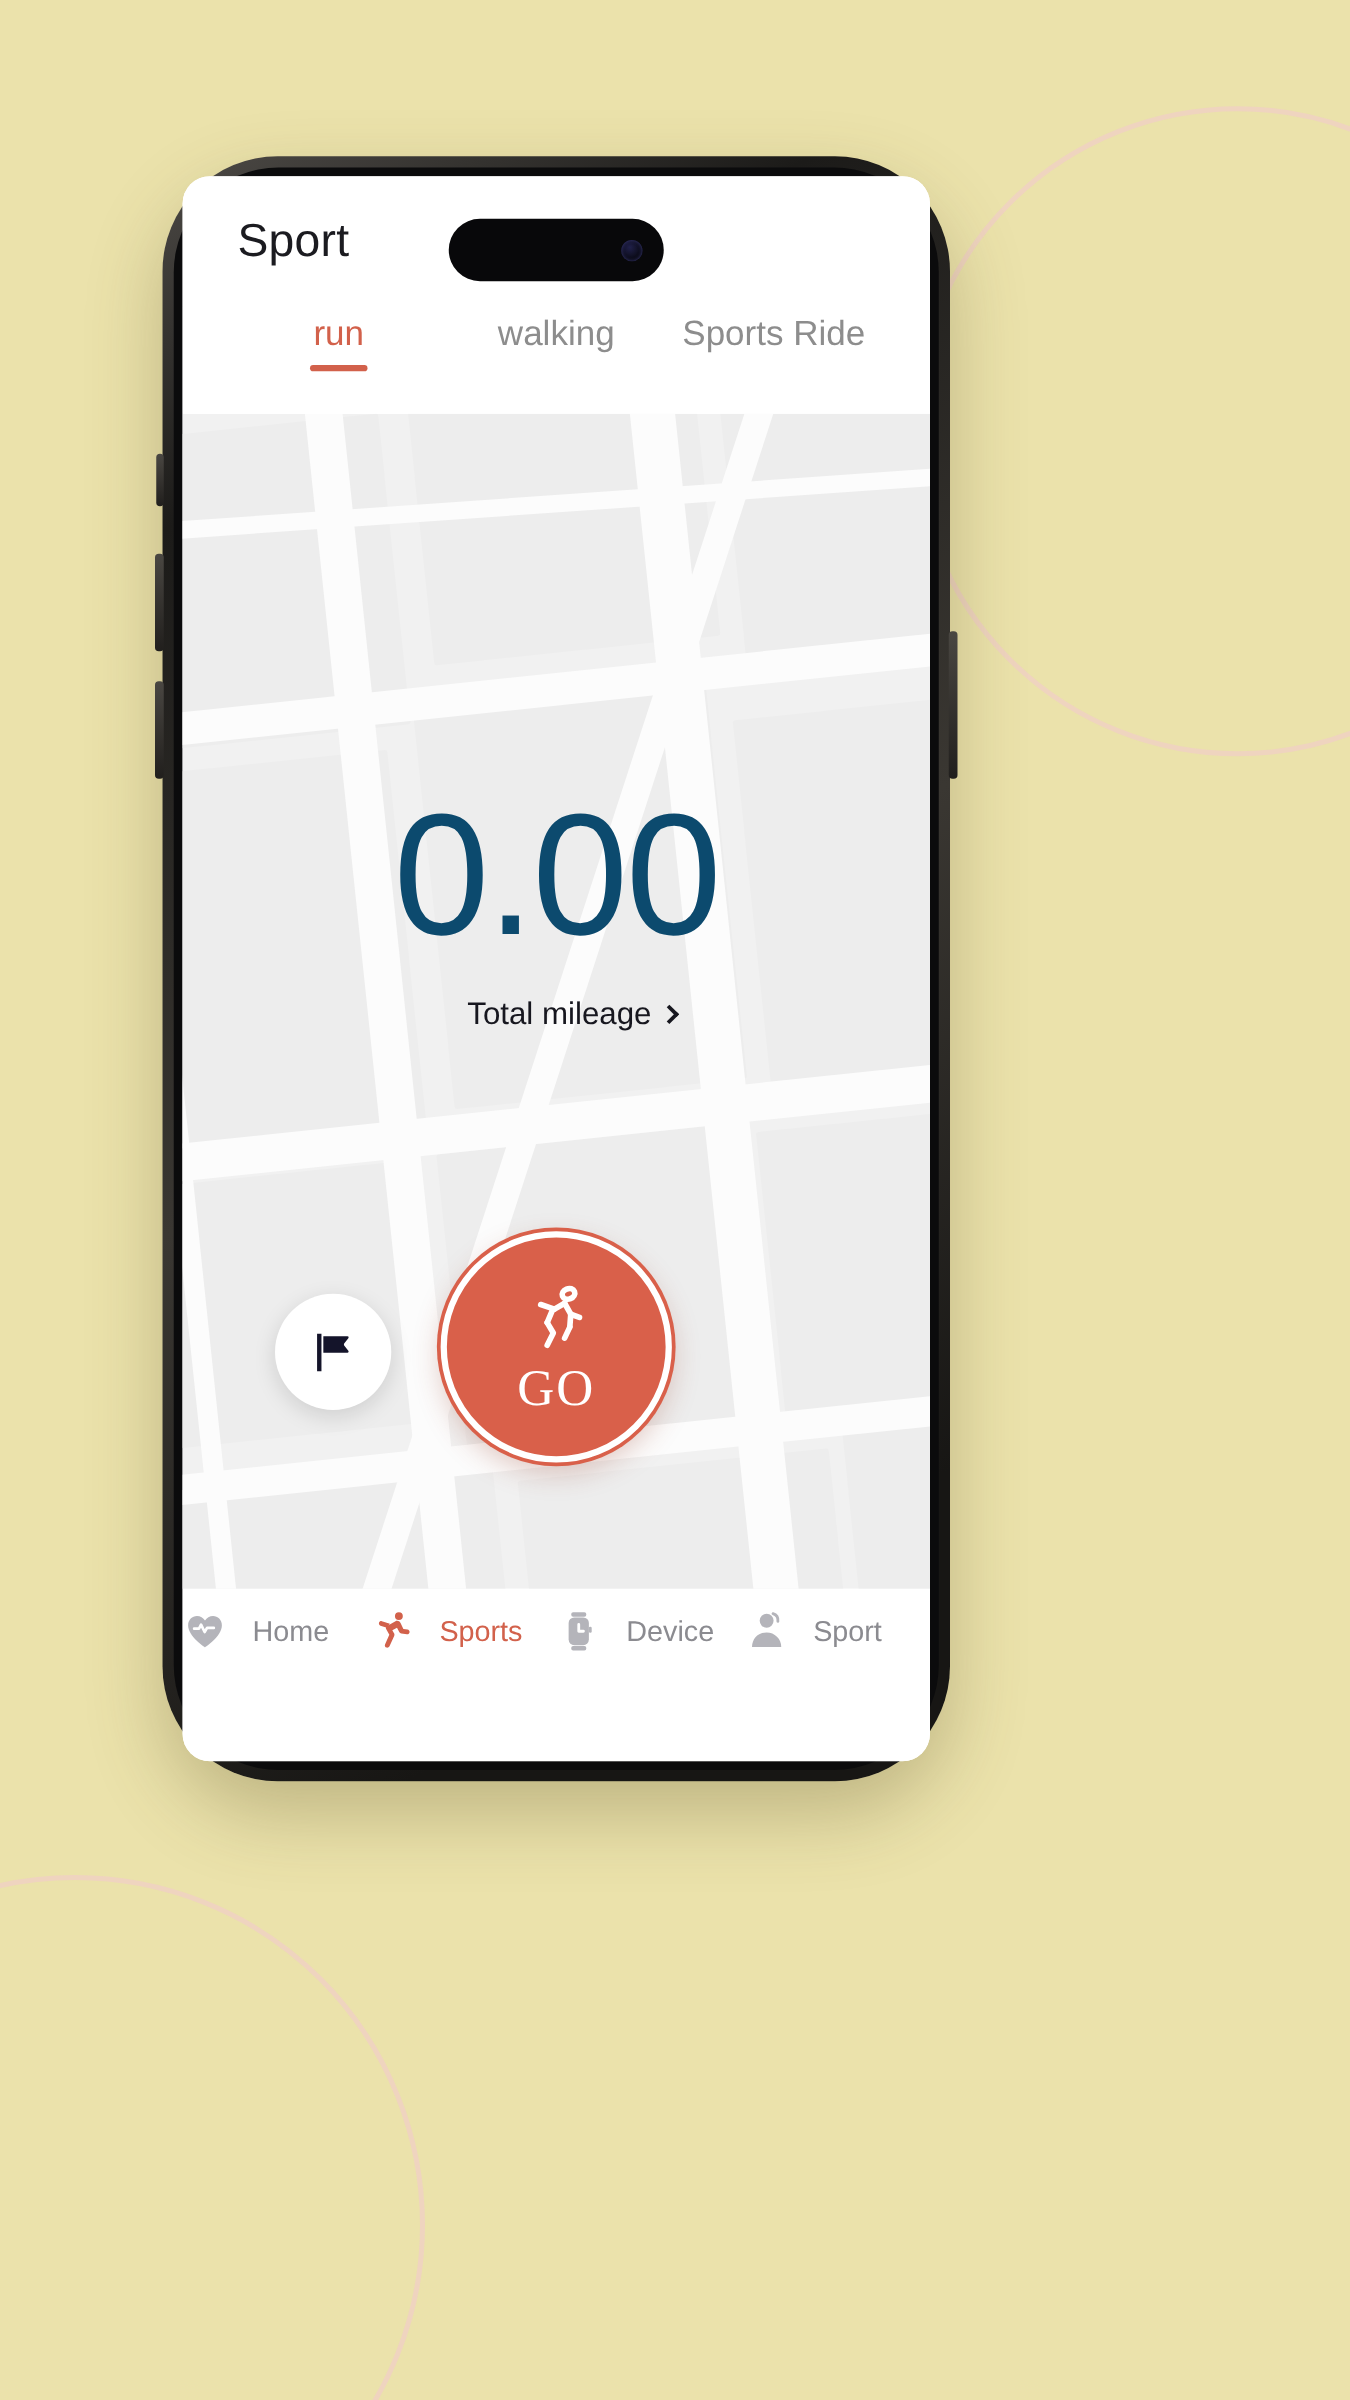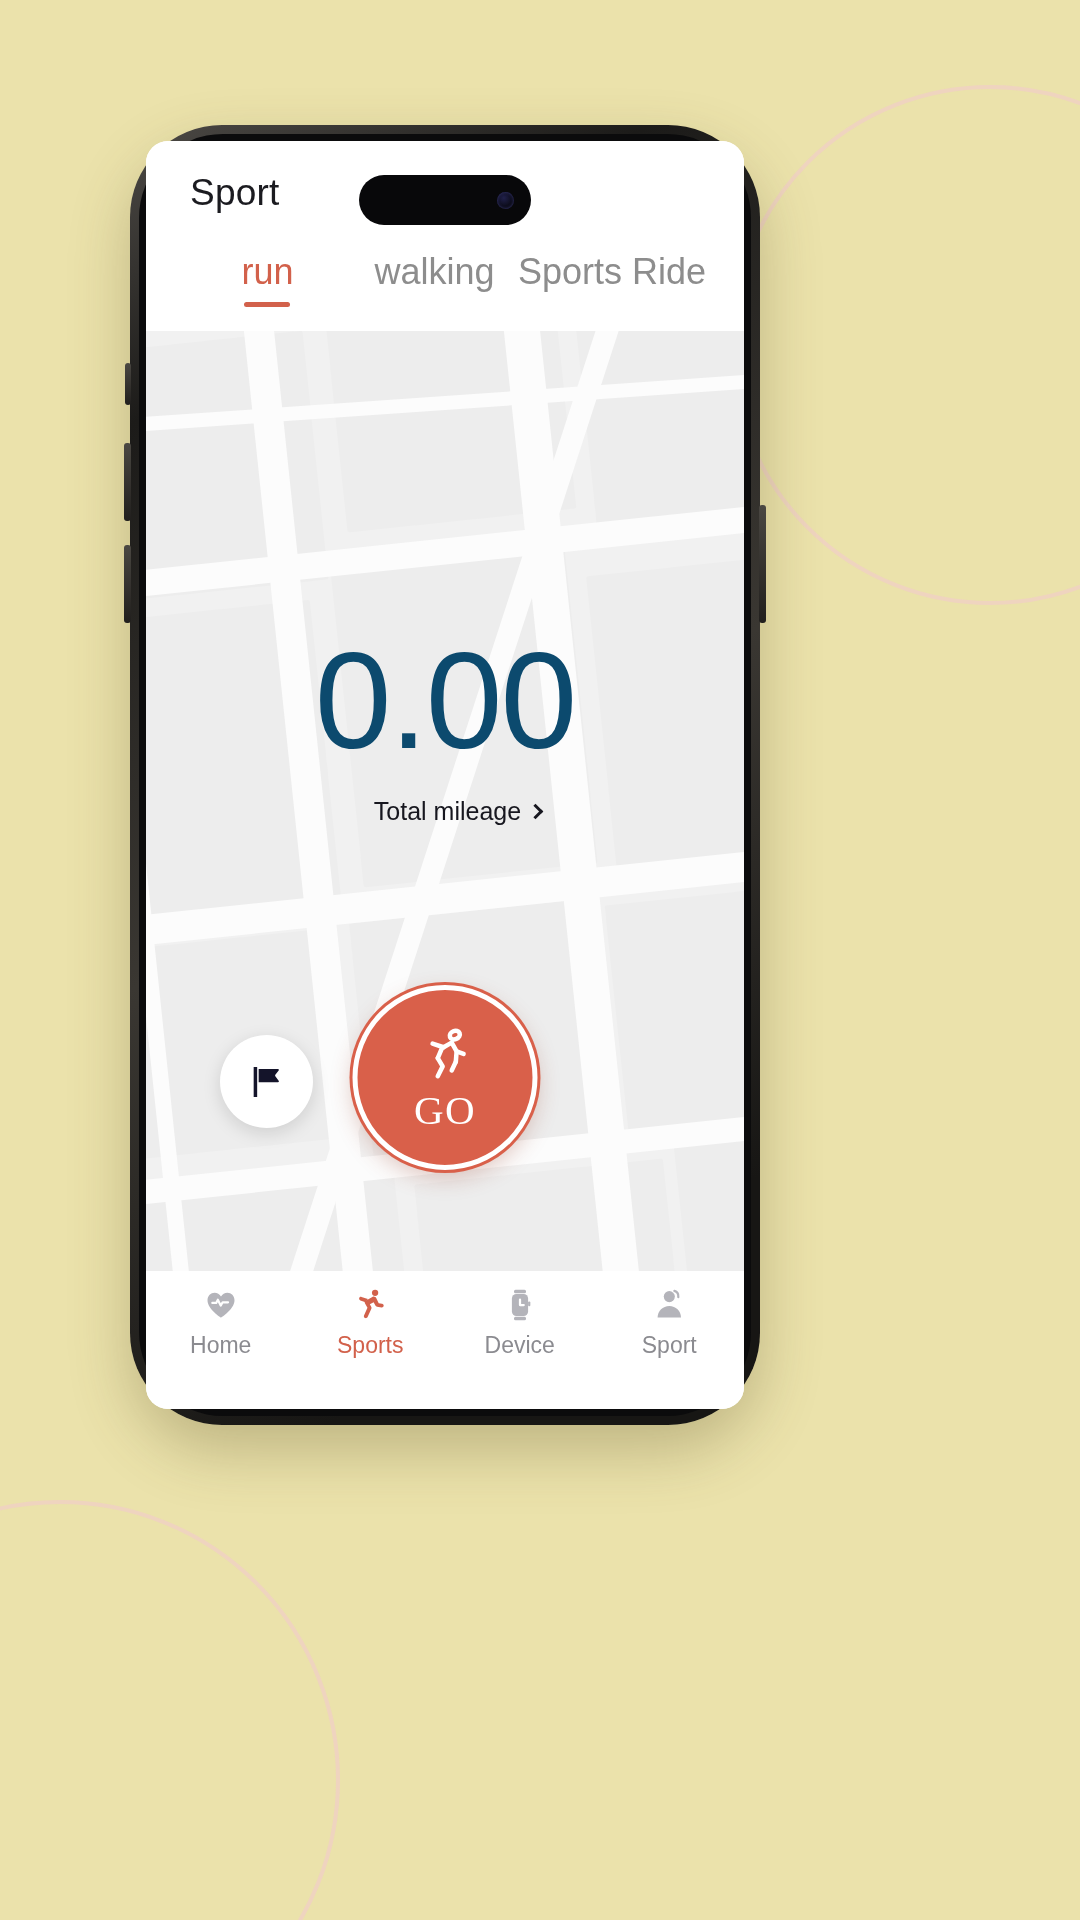--- a/index.html
+++ b/index.html
@@ -92,21 +92,21 @@
     align-items:flex-start;
     padding:0 38px;
     z-index:20;
   }
   .tab {
     flex:1;
     display:flex; flex-direction:column; align-items:center;
     padding-top:6px;
     cursor:pointer;
   }
-  .tab-label { font-size:36px; color:#8d8d8d; white-space:nowrap; }
+  .tab-label { font-size:28px; color:#8d8d8d; white-space:nowrap; }
   .tab.active .tab-label { color:#d2614b; }
   .tab-underline { margin-top:9px; width:0; height:5px; border-radius:3px; background:transparent; }
   .tab.active .tab-underline { width:46px; background:#d2614b; }
 
   
   .map-area {
     position:relative;
     flex:1 1 auto;
     background:#f1f1f1;
     overflow:hidden;
@@ -189,22 +189,22 @@
     flex:0 0 auto;
     height:138px;
     background:#fff;
     display:flex;
     align-items:flex-start;
     padding-top:14px;
     z-index:20;
   }
   .nav-item {
     flex:1;
-    display:flex; flex-direction:column;
-    align-items:center; gap:7px;
+    display:flex; flex-direction:row;
+    align-items:center; gap:20px;
     cursor:pointer;
   }
   .nav-label { font-size:23px; color:#8b8b90; }
   .nav-item.active .nav-label { color:#d2614b; }
   .nav-icon { height:40px; display:flex; align-items:center; justify-content:center; }
 </style>
 </head>
 <body>
 
 <div class="bg-ring" id="ring-tr"></div>

